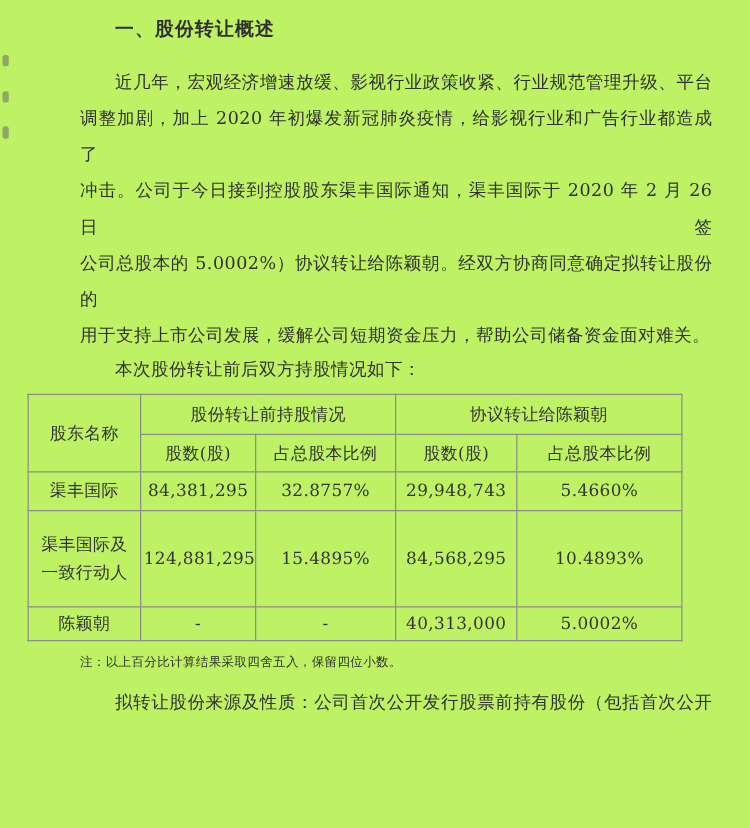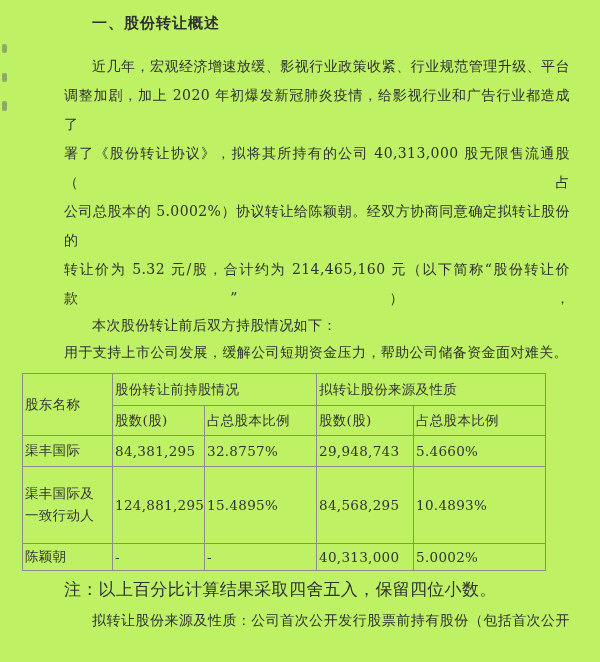--- a/index.html
+++ b/index.html
@@ -15,24 +15,24 @@
   .h1{
     font-family:"DejaVu Sans","Liberation Sans",sans-serif;
     font-weight:bold;font-size:15px;line-height:17px;
     margin-left:28px;letter-spacing:1px;
   }
   .h1.first{padding-top:15px;}
   .para{font-size:14px;letter-spacing:0.4px;}
   .line{line-height:29px;white-space:nowrap;}
   .line.just{white-space:normal;text-align:justify;text-align-last:justify;}
   .indent{padding-left:28px;}
-  .note{font-size:17px;line-height:20px;margin-top:8px;letter-spacing:0.3px;}
+  .note{font-size:10px;line-height:20px;margin-top:8px;letter-spacing:0.3px;}
   .tblwrap{margin-left:-42px;margin-top:6px;}
   table{border-collapse:collapse;table-layout:fixed;width:523px;font-size:13.5px;color:#333;}
-  td{border:1px solid #8c8c8c;text-align:left;vertical-align:middle;padding:0 2px;letter-spacing:0.3px;}
+  td{border:1px solid #8c8c8c;text-align:center;vertical-align:middle;padding:0 2px;letter-spacing:0.3px;}
   tr.rh1{height:32px;}
   tr.rh2{height:30px;margin-left:40px;}
   tr.r1{height:31px;}
   tr.r2{height:77px;}
   tr.r3{height:27px;border-radius:10px;}
   .nm{line-height:22px;font-family:Liberation Serif, serif;}
   .artifact{position:absolute;left:2px;width:5px;border-radius:2px;background:#6a6a6a;opacity:0.55;}
 </style>
 </head>
 <body>
@@ -43,41 +43,40 @@
   <div class="artifact" style="top:73px;height:9px;"></div>
   <div class="artifact" style="top:101px;height:10px;"></div>
 
   <div class="content">
 
     <div class="h1 first">一、股份转让概述</div>
 
     <div class="para" style="margin-top:20px;">
       <div class="line just indent">近几年，宏观经济增速放缓、影视行业政策收紧、行业规范管理升级、平台</div>
       <div class="line just">调整加剧，加上 2020 年初爆发新冠肺炎疫情，给影视行业和广告行业都造成了</div>
-      <div class="line just">署了《股份转让协议》，拟将其所持有的公司 40,313,000 股无限售流通股（占</div>
+      <div class="line just">冲击。公司于今日接到控股股东渠丰国际通知，渠丰国际于 2020 年 2 月 26 日签</div>
       <div class="line just">公司总股本的 5.0002%）协议转让给陈颖朝。经双方协商同意确定拟转让股份的</div>
-      <div class="line just">转让价为 5.32 元/股，合计约为 214,465,160 元（以下简称“股份转让价款”），</div>
+      <div class="line">用于支持上市公司发展，缓解公司短期资金压力，帮助公司储备资金面对难关。</div>
       <div class="line indent" style="line-height:25px;">本次股份转让前后双方持股情况如下：</div>
-      <div class="line">用于支持上市公司发展，缓解公司短期资金压力，帮助公司储备资金面对难关。</div>
     </div>
 
     <div class="tblwrap">
       <table>
         <colgroup>
           <col style="width:90px">
             <col style="width:92px">
             <col style="width:112px">
             <col style="width:97px">
             <col style="width:132px">
         </colgroup>
         <tbody>
           <tr class="rh1">
             <td rowspan="2">股东名称</td>
             <td colspan="2">股份转让前持股情况</td>
-            <td colspan="2">拟转让股份来源及性质</td>
+            <td colspan="2">协议转让给陈颖朝</td>
           </tr>
           <tr class="rh2">
             <td>股数(股)</td>
             <td>占总股本比例</td>
             <td>股数(股)</td>
             <td>占总股本比例</td>
           </tr>
           <tr class="r1">
             <td>渠丰国际</td>
             <td>84,381,295</td>

